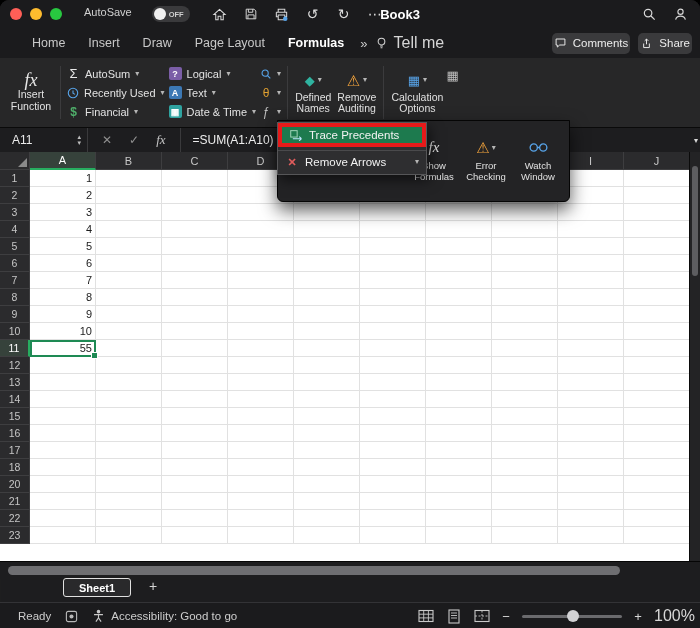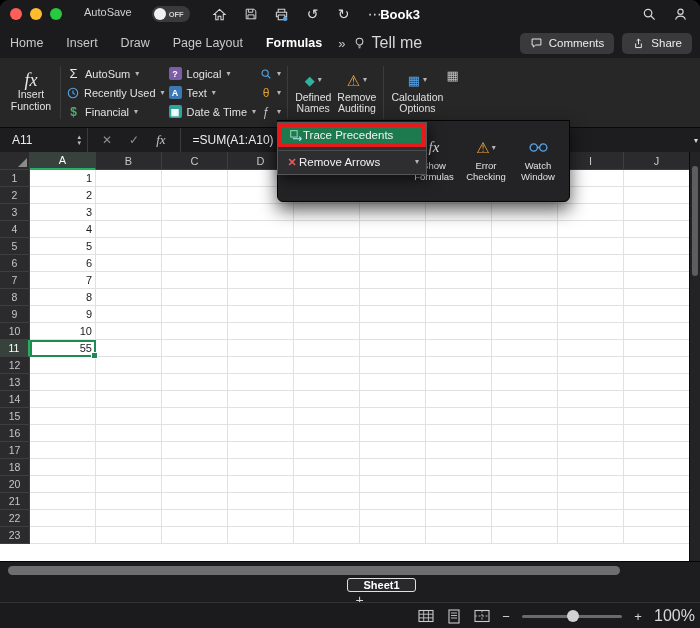--- a/index.html
+++ b/index.html
@@ -14,27 +14,27 @@
   .toggle{width:38px;height:16px;border-radius:9px;background:#3a3a3c;display:flex;align-items:center;padding:0 2px;box-sizing:border-box;}
   .knob{width:12px;height:12px;border-radius:50%;background:#f0f0f0;}
   .toggle .offlbl{font-size:7.5px;color:#cfcfcf;margin-left:3px;font-weight:bold;}
   .tb-icons{display:flex;gap:15px;margin-left:22px;align-items:center;}
   .tb-icons .ticon{width:16px;height:16px;display:flex;align-items:center;justify-content:center;color:#dcdcdc;font-size:14px;}
   .tb-title{position:absolute;left:400px;transform:translateX(-50%);font-size:13px;font-weight:bold;color:#fff;}
   .tb-right{position:absolute;right:12px;display:flex;gap:16px;align-items:center;}
 
   
   .tabbar{position:absolute;top:28px;left:0;right:0;height:30px;background:#1b1b1d;display:flex;align-items:center;font-size:12.5px;}
-  .rtabs{display:flex;gap:23px;margin-left:10px;align-items:center;}
+  .rtabs{display:flex;gap:23px;margin-left:32px;align-items:center;}
   .rtab{color:#c9c9c9;cursor:default;}
   .rtab.active{color:#fff;font-weight:bold;}
   .tab-extra{display:flex;align-items:center;gap:8px;margin-left:16px;color:#c9c9c9;}
   .tellme{display:flex;align-items:center;gap:5px;font-size:16px;color:#d6d6d6;}
   .tab-right{position:absolute;right:8px;display:flex;gap:8px;}
-  .pillbtn{background:#3a3a3c;border-radius:5px;height:21px;display:flex;align-items:center;gap:6px;padding:0 10px;font-size:11.5px;color:#ececec;}
+  .pillbtn{background:#3a3a3c;border-radius:5px;height:21px;display:flex;align-items:center;gap:6px;padding:0 2px;font-size:11.5px;color:#ececec;}
 
   
   .ribbon{position:absolute;top:58px;left:0;right:0;height:70px;background:#272728;border-bottom:1px solid #0a0a0a;display:flex;align-items:stretch;padding:2px 4px 2px 6px;box-sizing:border-box;font-size:10.5px;}
   .vsep{width:1px;background:#3b3b3d;margin:6px 4px;}
   .bigbtn{width:50px;display:flex;flex-direction:column;align-items:center;justify-content:center;line-height:12px;color:#e3e3e3;}
   .fxbig{font-family:"Liberation Serif",serif;font-style:italic;font-size:18px;color:#e8e8e8;margin-bottom:2px;}
   .fncol{display:flex;flex-direction:column;justify-content:space-between;padding:4px 2px;}
   .fnrow{display:flex;align-items:center;gap:5px;height:19px;font-size:11px;color:#e2e2e2;white-space:nowrap;}
   .chev{font-size:8px;color:#b5b5b5;line-height:8px;}
   .sig{color:#e8e8e8;font-size:13px;width:13px;text-align:center;}
@@ -73,31 +73,31 @@
   .cell.sel:after{content:"";position:absolute;right:-3px;bottom:-3px;width:5px;height:5px;background:#1e8a54;border:1px solid #fff;}
   .vscroll{position:absolute;top:152px;right:0;width:10px;height:409px;background:#232325;border-left:1px solid #0a0a0a;}
   .vthumb{position:absolute;top:14px;left:2px;width:6px;height:110px;border-radius:3px;background:#5d5d60;}
 
   
   .aud-panel{position:absolute;left:277px;top:120px;width:293px;height:82px;background:#232325;border:1px solid #050505;border-radius:0 0 6px 6px;box-shadow:0 8px 18px rgba(0,0,0,.65);display:flex;justify-content:flex-end;align-items:center;gap:2px;padding:2px 6px 4px 2px;box-sizing:border-box;z-index:5;}
   .aud-btn{width:50px;display:flex;flex-direction:column;align-items:center;justify-content:center;gap:3px;color:#e0e0e0;font-size:9.5px;line-height:11px;text-align:center;}
   .aud-ic{height:18px;display:flex;align-items:center;justify-content:center;gap:2px;}
   .aud-menu{position:absolute;left:277px;top:122px;width:150px;background:#2e2e30;border:1px solid #565658;box-shadow:3px 5px 12px rgba(0,0,0,.55);font-size:11.5px;z-index:6;padding-bottom:3px;box-sizing:border-box;}
   .red-outer{border:2px solid #e61a1a;}
-  .mitem{height:18px;display:flex;align-items:center;padding:0 7px;color:#f2f2f2;box-sizing:border-box;white-space:nowrap;}
+  .mitem{height:18px;display:flex;align-items:center;gap:6px;padding:0 7px;color:#f2f2f2;box-sizing:border-box;white-space:nowrap;}
   .mitem.first{border:2px solid #e61a1a;height:20px;}
   .mitem.hl{background:#1d7a4e;}
   .mi-ic{width:14px;display:flex;align-items:center;justify-content:center;}
   .msep{height:1px;background:#4a4a4c;margin:3px 0 2px;}
   .redx{color:#e05c5c;font-weight:bold;font-size:11px;}
 
   
   .hscroll{position:absolute;top:561px;left:0;right:0;height:17px;background:#1d1d1f;border-top:1px solid #050505;}
   .hthumb{position:absolute;left:8px;top:4px;width:612px;height:9px;border-radius:5px;background:#6e6e71;}
-  .tabsbar{position:absolute;top:578px;left:1px;right:0;height:24px;background:#1d1d1f;display:flex;align-items:center;flex-direction:column;}
+  .tabsbar{position:absolute;top:578px;left:1px;right:0;height:24px;background:#1d1d1f;display:flex;}
   .sheettab{margin-left:62px;height:17px;padding:0 15px;border:1px solid #e0e0e0;border-radius:3px;display:flex;align-items:center;color:#fff;font-size:11px;font-weight:bold;background:#29292b;}
   .addsheet{margin-left:18px;color:#d5d5d5;font-size:14px;}
   .statusbar{position:absolute;top:602px;left:0;right:0;height:26px;background:#1b1b1d;border-top:1px solid #333336;display:flex;align-items:center;font-size:11.5px;color:#cdcdcd;}
   .sb-left{display:flex;align-items:center;gap:14px;margin-left:18px;}
   .sb-right{position:absolute;right:10px;display:flex;align-items:center;gap:11px;}
   .viewico{width:17px;height:15px;display:flex;align-items:center;justify-content:center;}
   .zoomtrack{width:100px;height:3px;background:#6a6a6d;border-radius:2px;position:relative;}
   .zoomthumb{position:absolute;left:45px;top:-5px;width:12px;height:12px;border-radius:50%;background:#d2d2d4;}
   .zoomsign{font-size:13px;color:#d8d8d8;width:10px;text-align:center;}
   .zoompct{width:36px;text-align:right;font-size:16px;color:#d8d8d8;}
@@ -659,20 +659,36 @@
   <div class="hscroll">
     <div class="hthumb"></div>
   </div>
 
   <div class="tabsbar">
     <div class="sheettab">Sheet1</div>
     <div class="addsheet">+</div>
   </div>
 
   <div class="statusbar">
+    <div class="sb-left">
+      <span>Ready</span>
+      <span>
+        <svg width="13" height="13" viewBox="0 0 14 14">
+            <rect x="1.5" y="1.5" width="11" height="11" rx="2" fill="none" stroke="#b8b8b8" stroke-width="1.2"></rect>
+            <circle cx="7" cy="7" r="2.2" fill="#b8b8b8"></circle>
+          </svg>
+      </span>
+      <span style="display:flex;align-items:center;gap:6px;">
+        <svg width="13" height="14" viewBox="0 0 14 15">
+            <circle cx="7" cy="2.8" r="1.9" fill="#c8c8c8"></circle>
+            <path d="M2.2 6 h9.6 M7 5.5 v4 M7 9.5 L4.2 13.6 M7 9.5 L9.8 13.6" fill="none" stroke="#c8c8c8" stroke-width="1.2"></path>
+          </svg>
+        <span>Accessibility: Good to go</span>
+      </span>
+    </div>
     <div class="sb-right">
       <span class="viewico">
         <svg width="16" height="14" viewBox="0 0 16 14">
             <rect x="1" y="1.5" width="14" height="11" fill="none" stroke="#c8c8c8" stroke-width="1.1"></rect>
             <path d="M1 5.2 h14 M1 8.9 h14 M5.7 1.5 v11 M10.4 1.5 v11" stroke="#c8c8c8" stroke-width="0.9"></path>
           </svg>
       </span>
       <span class="viewico">
         <svg width="14" height="15" viewBox="0 0 14 15">
             <rect x="2" y="1" width="10" height="13" fill="none" stroke="#c8c8c8" stroke-width="1.1"></rect>

